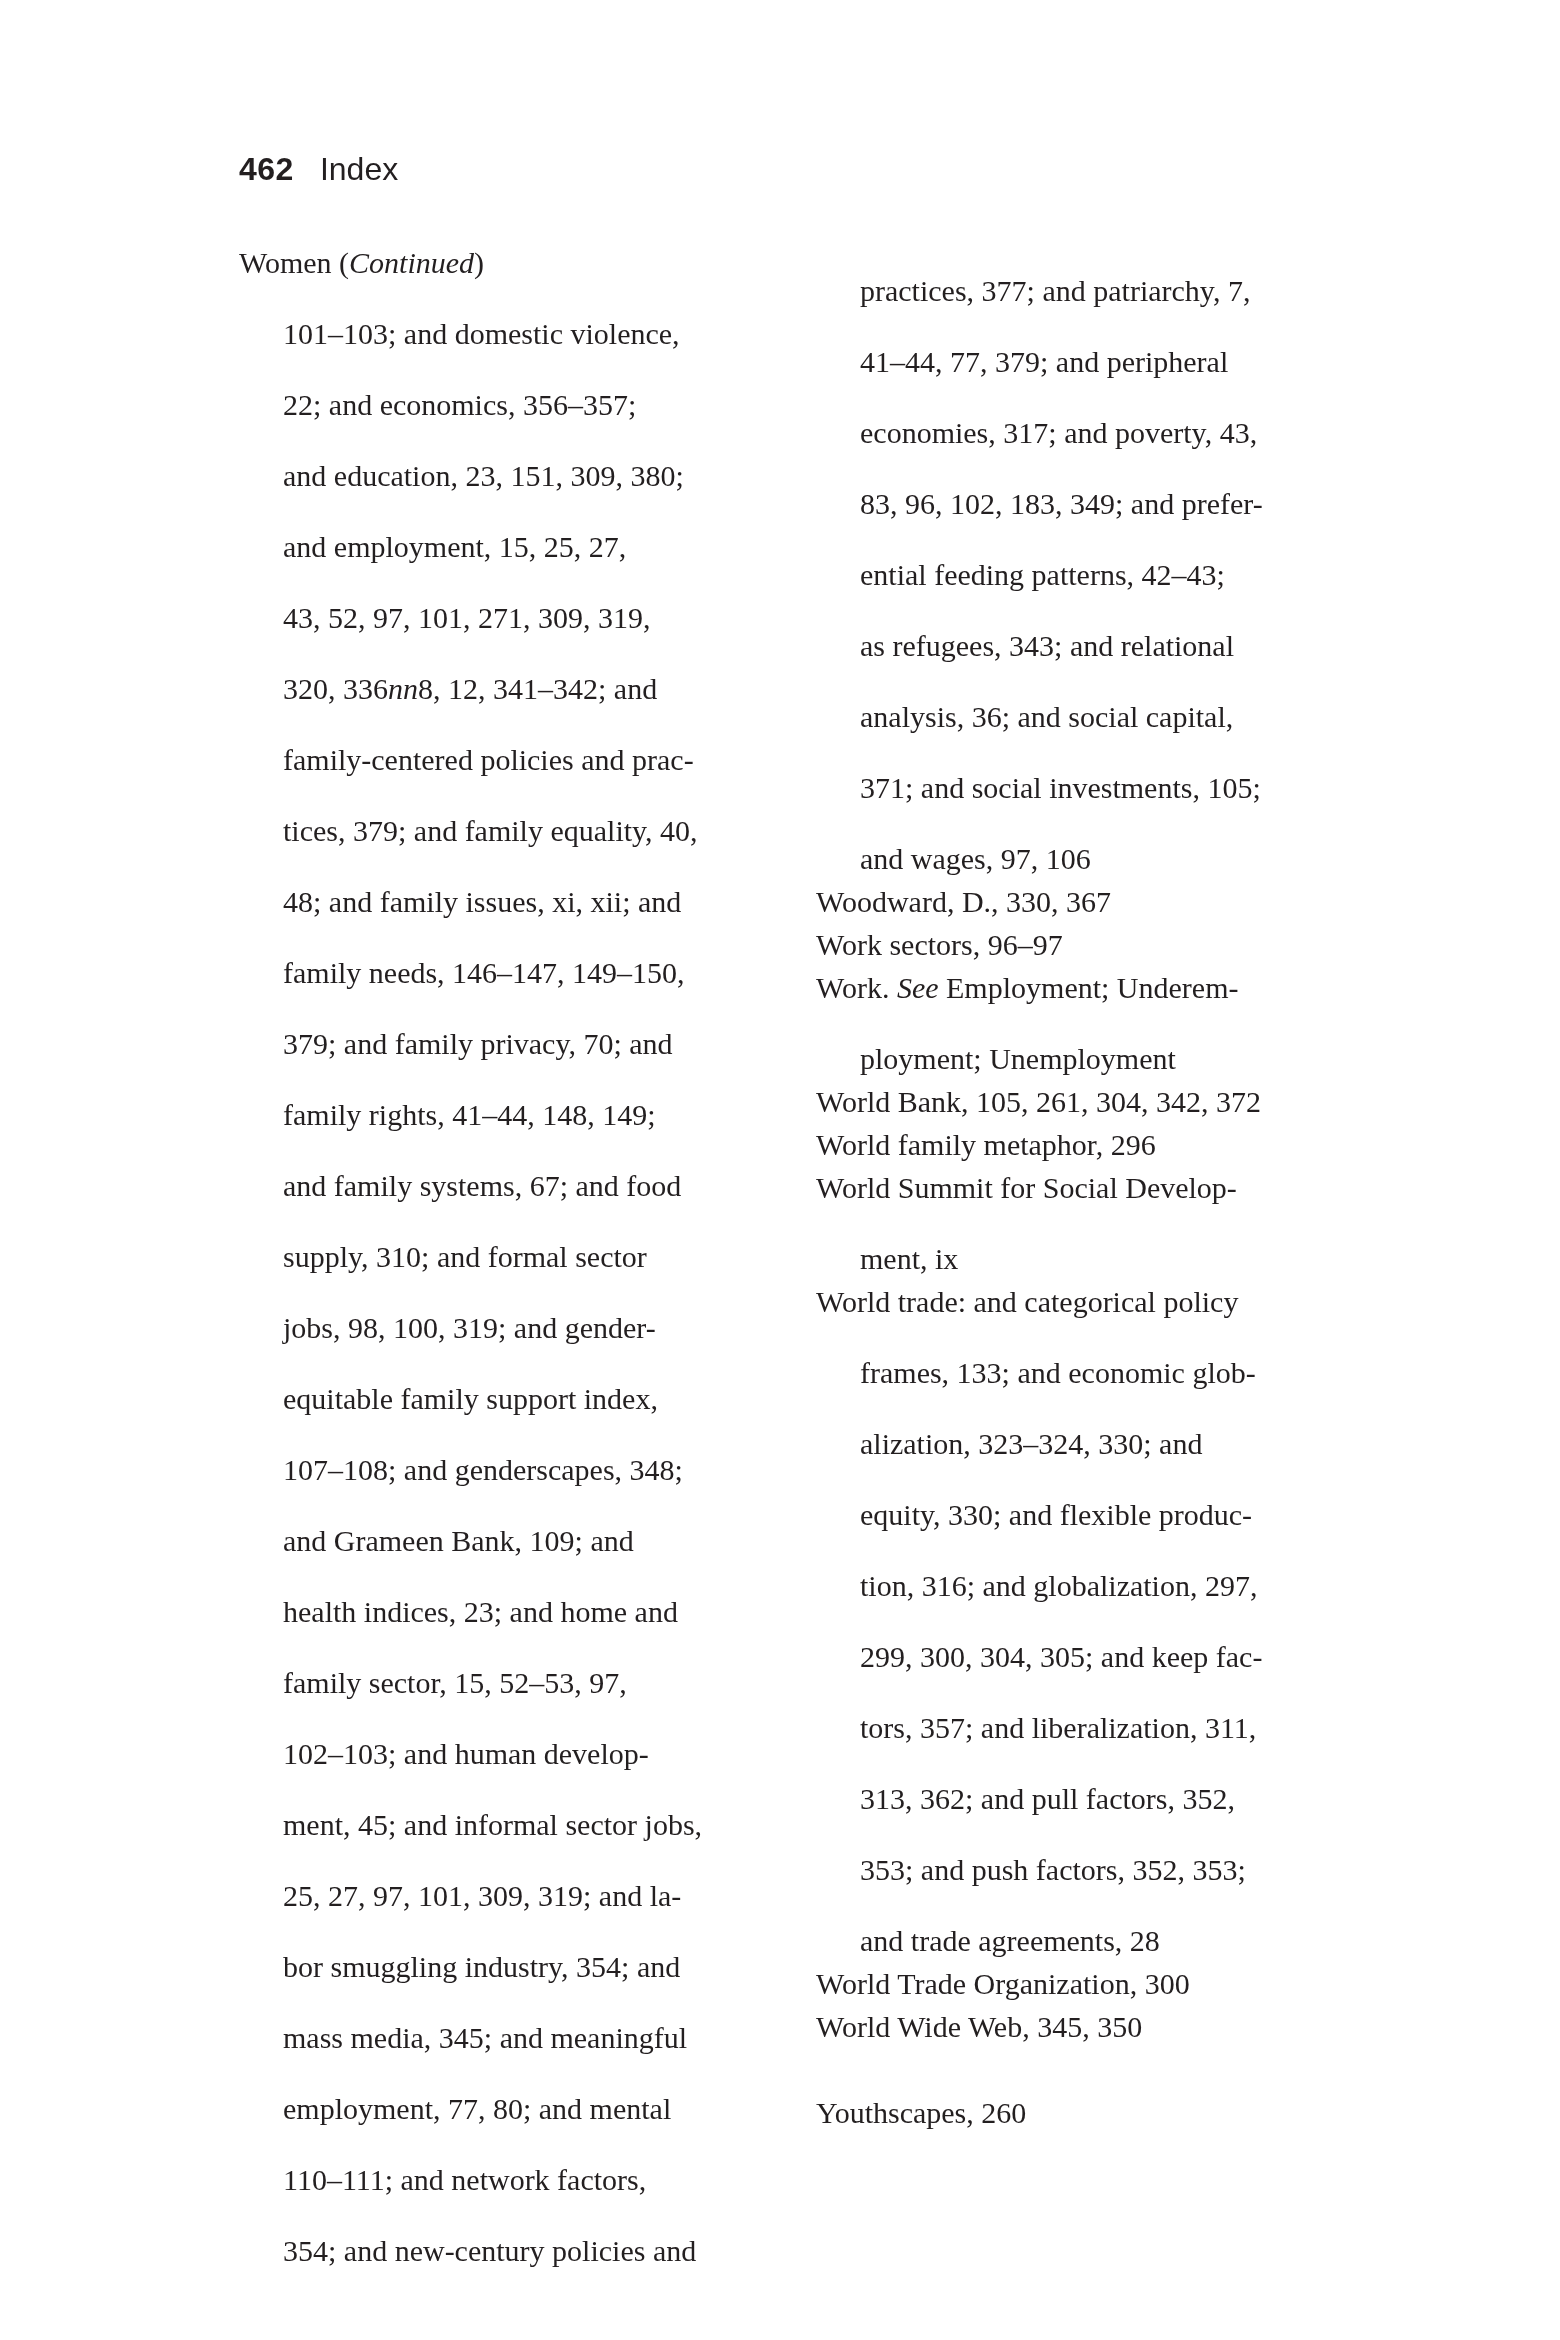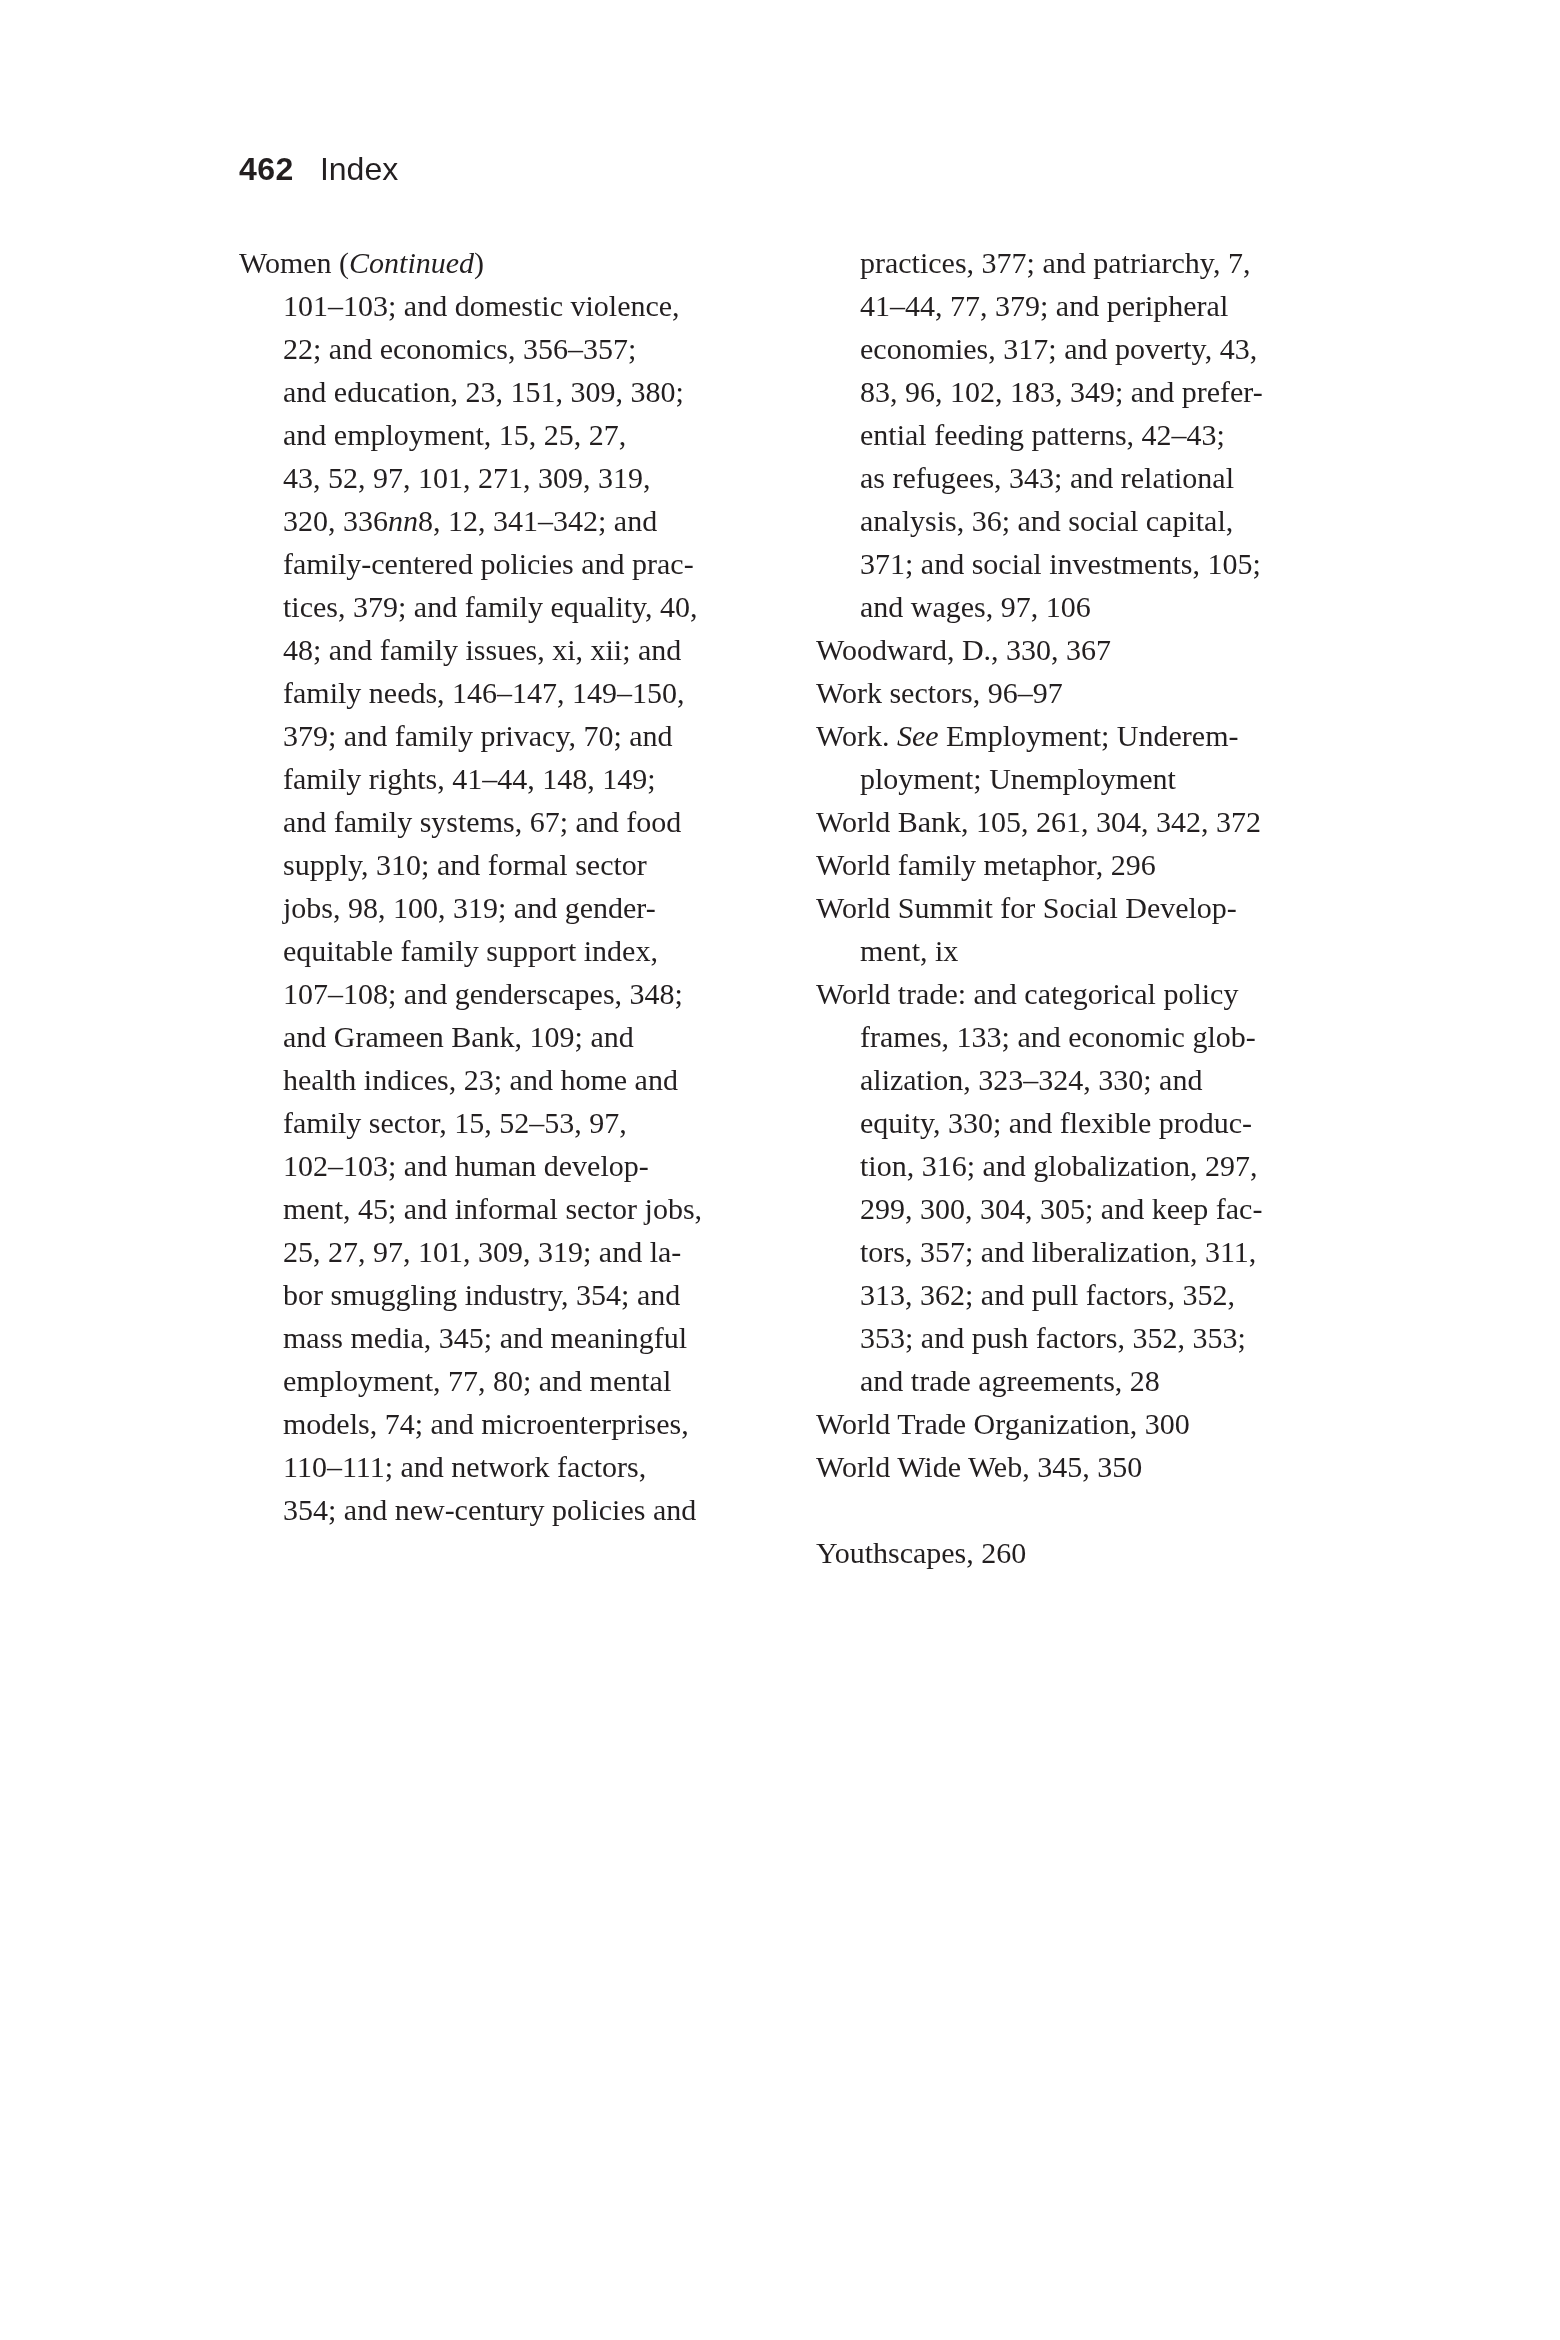--- a/index.html
+++ b/index.html
@@ -37,21 +37,21 @@
     top: 241px;
     font-family: Liberation Serif, serif;
     font-size: 30px;
     line-height: 43px;
     color: #231f20;
     white-space: nowrap;
   }
   .col-left  { left: 239px; width: 554px; }
   .col-right { left: 816px; width: 593px; }
   .line { height: 43px; }
-  .line.indent { padding-left: 44px; }
+  .line.indent { padding-left: 44px; margin-top: 28px; }
   .line i { font-style: italic; }
 </style>
 </head>
 <body>
 
 <div class="page">
 
   <div class="running-head">
     <span class="page-num">462</span><span class="head-title">Index</span>
   </div>
@@ -77,21 +77,20 @@
       <div class="line indent"><span>107–108; and genderscapes, 348;</span></div>
       <div class="line indent"><span>and Grameen Bank, 109; and</span></div>
       <div class="line indent"><span>health indices, 23; and home and</span></div>
       <div class="line indent"><span>family sector, 15, 52–53, 97,</span></div>
       <div class="line indent"><span>102–103; and human develop-</span></div>
       <div class="line indent"><span>ment, 45; and informal sector jobs,</span></div>
       <div class="line indent"><span>25, 27, 97, 101, 309, 319; and la-</span></div>
       <div class="line indent"><span>bor smuggling industry, 354; and</span></div>
       <div class="line indent"><span>mass media, 345; and meaningful</span></div>
       <div class="line indent"><span>employment, 77, 80; and mental</span></div>
-      <div class="line indent"><span>models, 74; and microenterprises,</span></div>
       <div class="line indent"><span>110–111; and network factors,</span></div>
       <div class="line indent"><span>354; and new-century policies and</span></div>
     </div>
   <div class="col col-right">
       <div class="line indent"><span>practices, 377; and patriarchy, 7,</span></div>
       <div class="line indent"><span>41–44, 77, 379; and peripheral</span></div>
       <div class="line indent"><span>economies, 317; and poverty, 43,</span></div>
       <div class="line indent"><span>83, 96, 102, 183, 349; and prefer-</span></div>
       <div class="line indent"><span>ential feeding patterns, 42–43;</span></div>
       <div class="line indent"><span>as refugees, 343; and relational</span></div>

